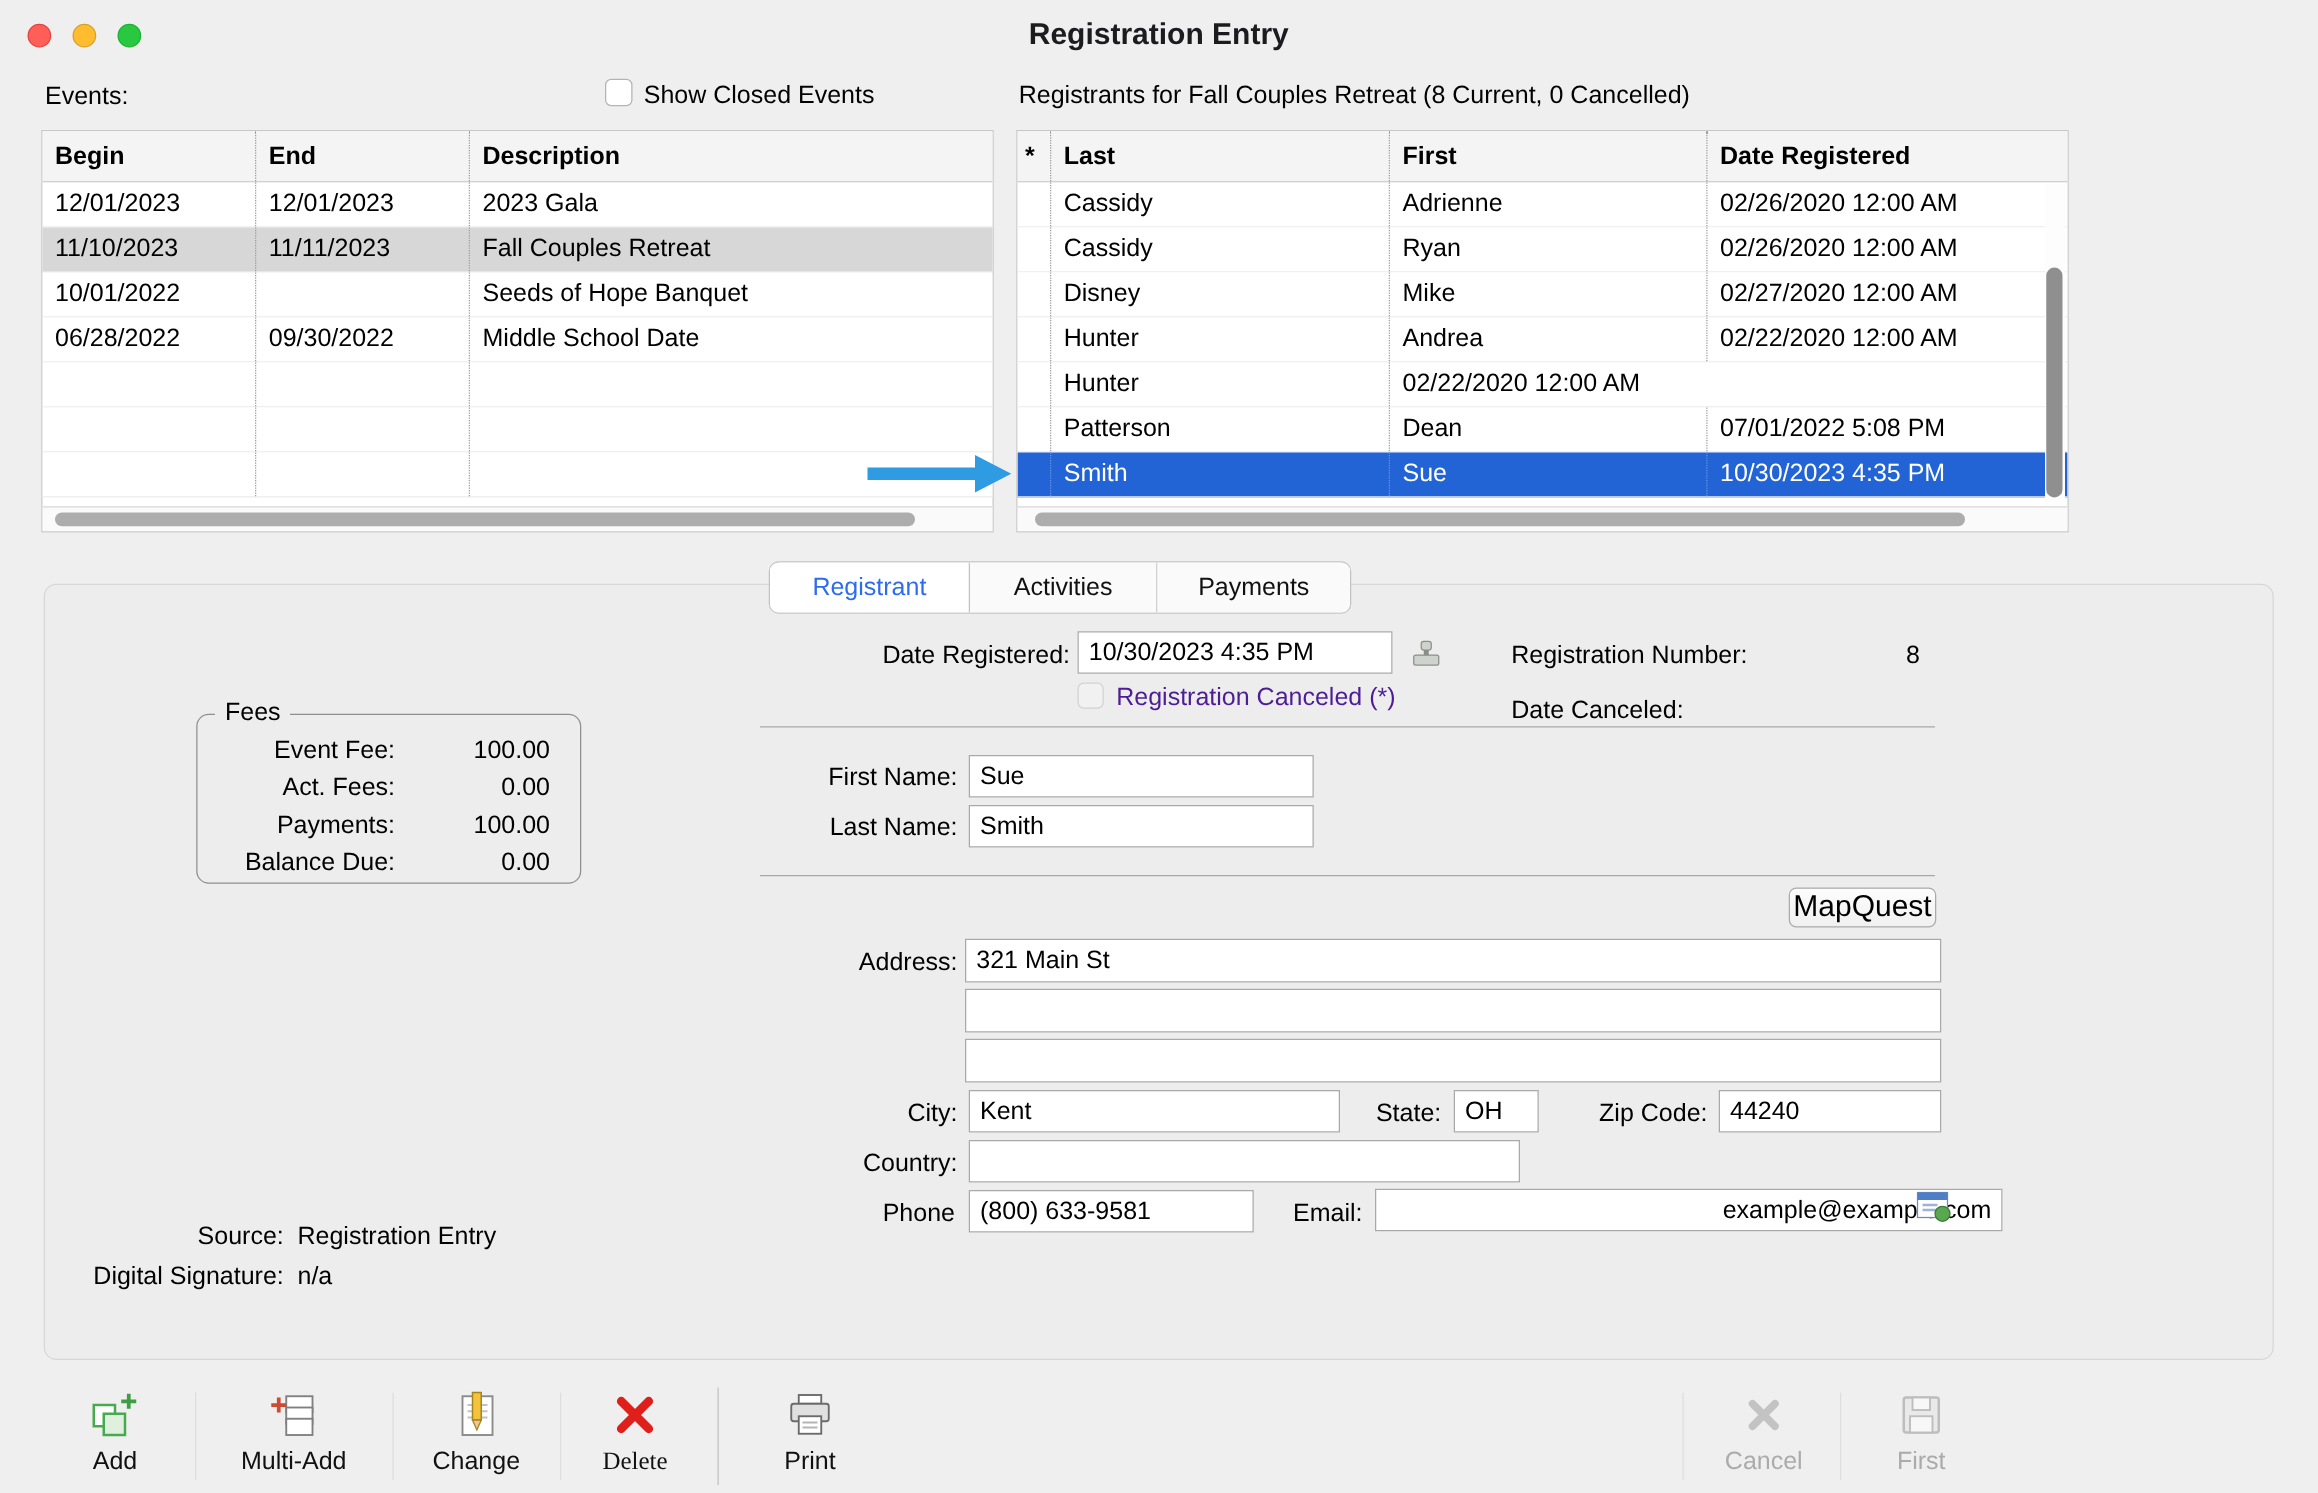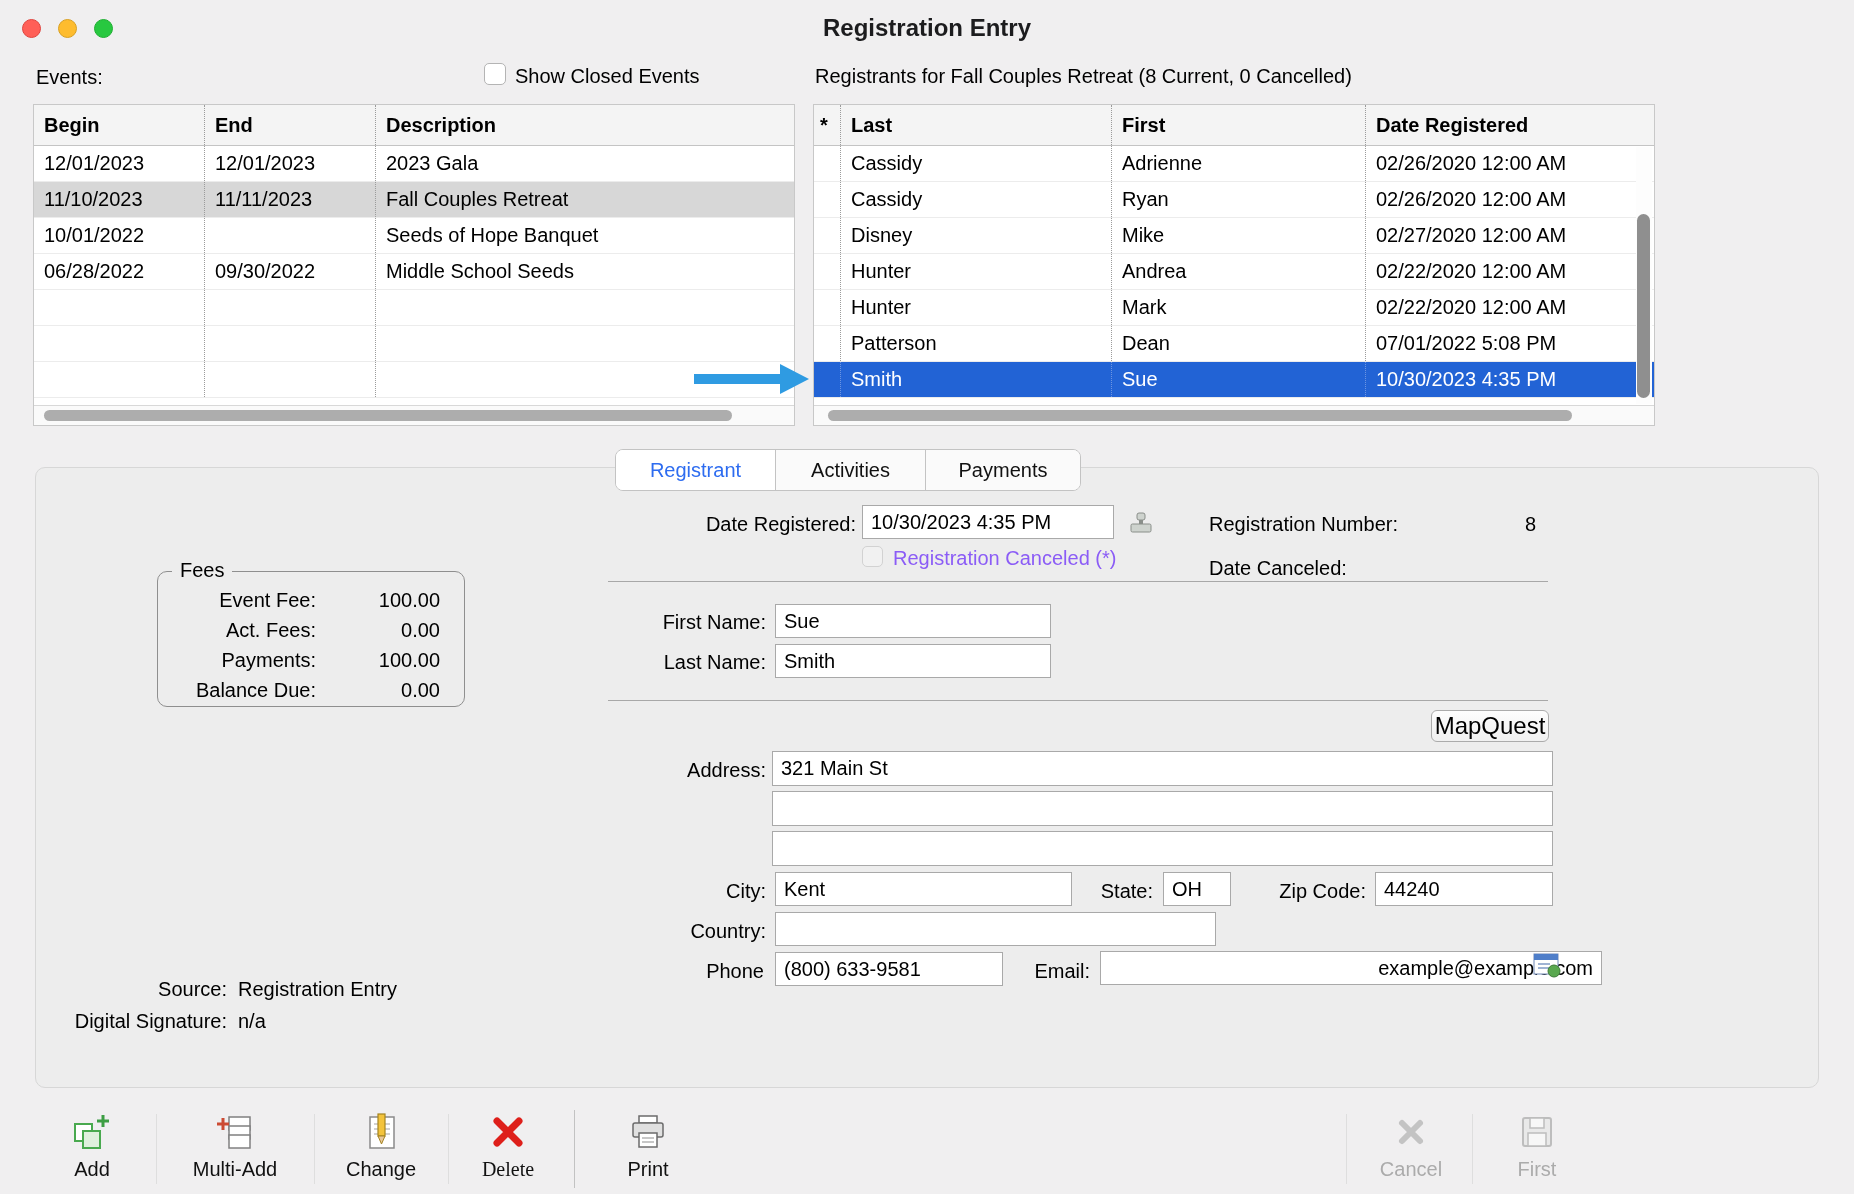--- a/index.html
+++ b/index.html
@@ -54,21 +54,21 @@
   .tabs { position:absolute; left:615px; top:449px; height:42px; display:flex; z-index:5;
           border:1px solid #c3c3c3; border-radius:8px; overflow:hidden; background:#fff; }
   .tab { display:flex; align-items:center; justify-content:center; font-size:20px;
          color:#111; background:#fafafa; border-right:1px solid #c3c3c3; }
   .tab:last-child { border-right:none; }
   .tab.active { background:#fff; color:#2d6cf0; }
 
   
   .lbl { position:absolute; font-size:20px; color:#000; white-space:nowrap; }
   .lbl.r { text-align:right; }
-  .lbl.dim { color:#8b5cf6; }
+  .lbl.dim { color:#4c1d95; }
   .field { position:absolute; background:#fff; border:1px solid #a9a9a9; font-size:20px;
            padding:0 8px; font-family:"Liberation Sans", sans-serif; color:#000; height:34px; }
   .sep { position:absolute; height:1px; background:#a8a8a8; }
 
   .fees-box { position:absolute; left:157px; top:571px; width:308px; height:136px;
               border:1px solid #8f8f8f; border-radius:10px; }
   .fees-legend { position:absolute; left:172px; top:559px; background:#ededed;
                  padding:0 8px; font-size:20px; }
   .fees-rows { padding:13px 0 0 8px; }
   .fees-row { display:flex; height:30px; align-items:center; font-size:20px; }
@@ -121,21 +121,21 @@
       <div class="t-cell c-desc last">Fall Couples Retreat</div>
     </div>
     <div class="t-row">
       <div class="t-cell c-begin">10/01/2022</div>
       <div class="t-cell c-end"></div>
       <div class="t-cell c-desc last">Seeds of Hope Banquet</div>
     </div>
     <div class="t-row">
       <div class="t-cell c-begin">06/28/2022</div>
       <div class="t-cell c-end">09/30/2022</div>
-      <div class="t-cell c-desc last">Middle School Seeds</div>
+      <div class="t-cell c-desc last">Middle School Date</div>
     </div>
     <div class="t-row">
       <div class="t-cell c-begin"></div>
         <div class="t-cell c-end"></div>
         <div class="t-cell c-desc last"></div>
     </div>
     <div class="t-row">
       <div class="t-cell c-begin"></div>
         <div class="t-cell c-end"></div>
         <div class="t-cell c-desc last"></div>
@@ -177,21 +177,20 @@
     </div>
     <div class="t-row">
       <div class="t-cell c-star"></div>
       <div class="t-cell c-last">Hunter</div>
       <div class="t-cell c-first">Andrea</div>
       <div class="t-cell c-date last">02/22/2020 12:00 AM</div>
     </div>
     <div class="t-row">
       <div class="t-cell c-star"></div>
       <div class="t-cell c-last">Hunter</div>
-      <div class="t-cell c-first">Mark</div>
       <div class="t-cell c-date last">02/22/2020 12:00 AM</div>
     </div>
     <div class="t-row">
       <div class="t-cell c-star"></div>
       <div class="t-cell c-last">Patterson</div>
       <div class="t-cell c-first">Dean</div>
       <div class="t-cell c-date last">07/01/2022 5:08 PM</div>
     </div>
     <div class="t-row sel-blue">
       <div class="t-cell c-star"></div>

